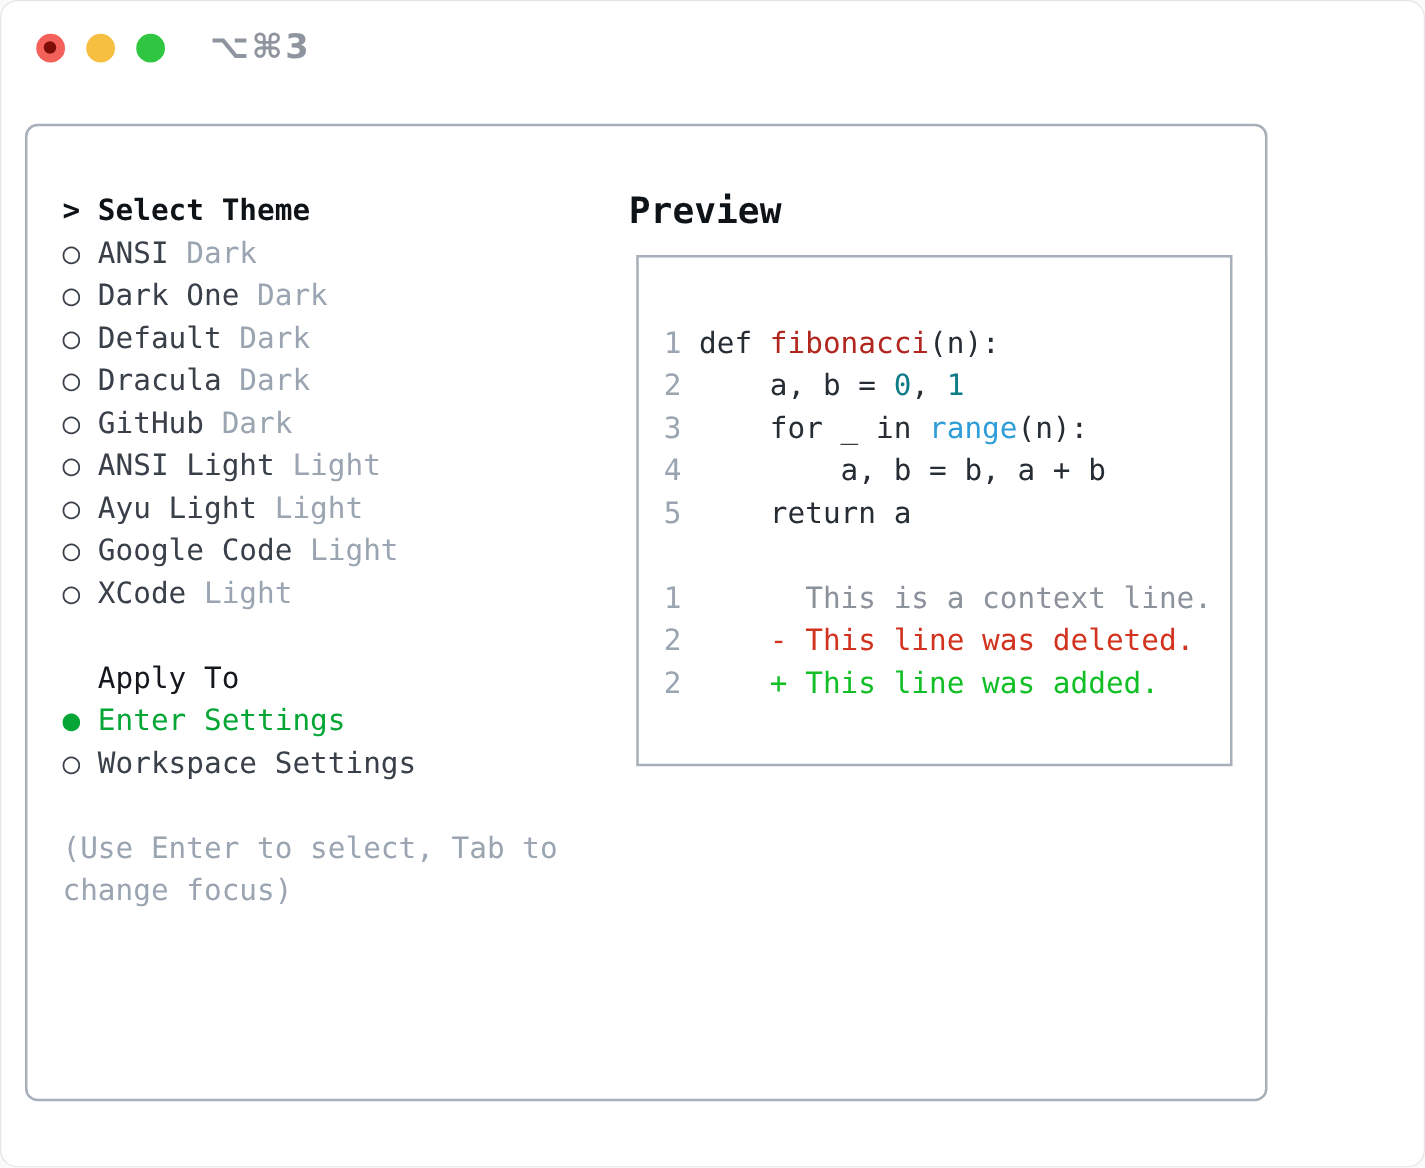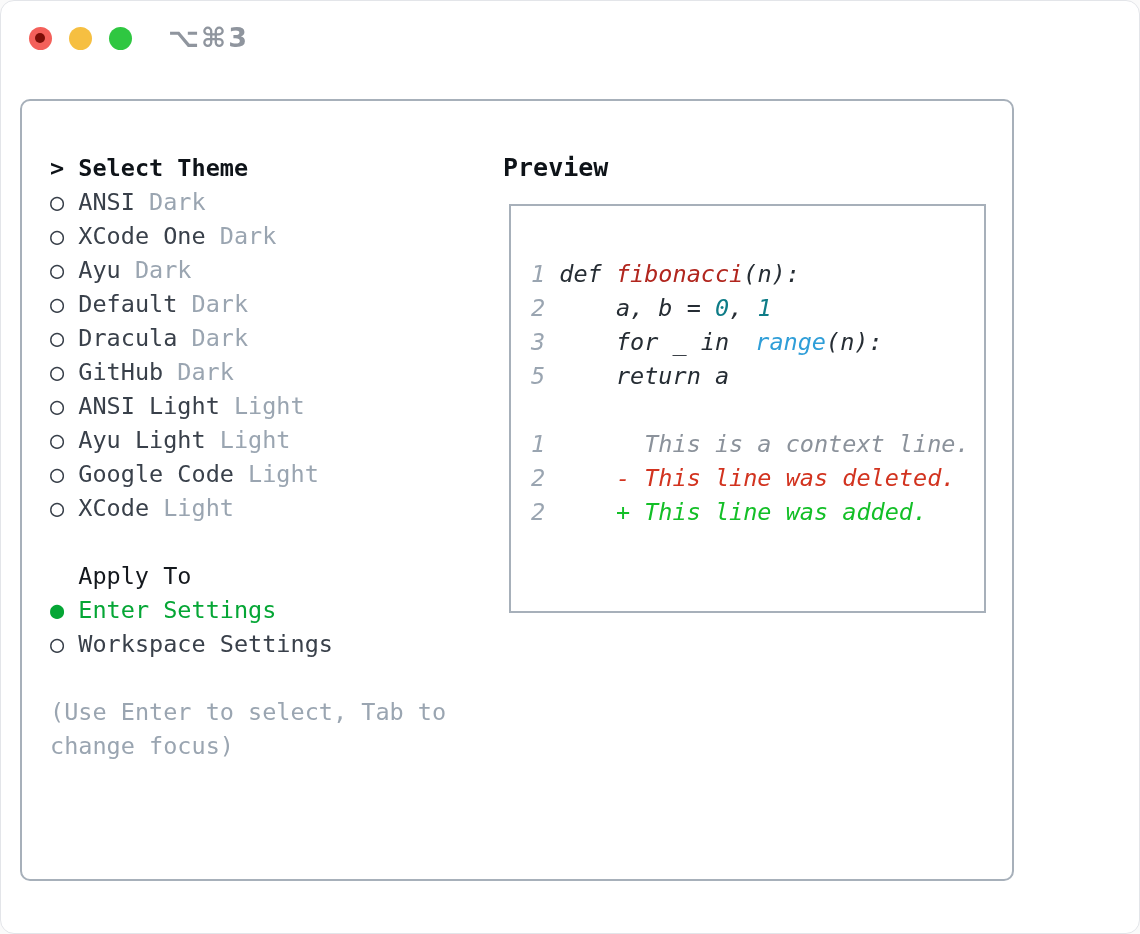--- a/index.html
+++ b/index.html
@@ -23,29 +23,29 @@
   .cursor{font-weight:700;color:var(--header_black,#0e1318);margin-right:1ch;}
   .hdr{font-weight:700;color:var(--header_black,#0e1318);}
   .apply-hdr{color:#14181d;padding-left:2ch;}
   .bullet{color:var(--item_dark,#39404a);margin-right:1ch;}
   .iname{color:var(--item_dark,#39404a);}
   .suffix{color:var(--muted_gray,#9aa5b1);margin-left:1ch;}
   .opt.selected .bullet,.opt.selected .iname{color:var(--selected_green,#05a635);}
   .footer-line{white-space:pre;height:34px;color:var(--muted_gray,#9aa5b1);}
 
   
-  .preview-header{position:absolute;left:481px;top:50px;font-size:25px;line-height:34px;font-weight:700;color:var(--header_black,#0e1318);white-space:pre;}
+  .preview-header{position:absolute;left:481px;top:50px;font-size:29px;line-height:34px;font-weight:700;color:var(--header_black,#0e1318);white-space:pre;}
   .preview-box{position:absolute;left:487px;top:103px;width:477px;height:409px;border:2px solid var(--border_gray,#a7b0ba);box-sizing:border-box;background:#ffffff;}
   .code{padding:51px 0 0 20px;font-size:23.5px;line-height:34px;}
-  .code-line{white-space:pre;height:34px;font-style:italic;}
+  .code-line{white-space:pre;height:34px;}
   .linenum{color:var(--muted_gray,#9aa5b1);margin-right:1ch;}
   .tok-plain{color:var(--code_plain,#262d34);}
   .tok-func{color:var(--func_red,#b1261e);}
   .tok-number{color:var(--number_teal,#0e7c87);}
-  .tok-builtin{color:var(--builtin_blue,#2f9ed8);margin-left:12px;}
+  .tok-builtin{color:var(--builtin_blue,#2f9ed8);}
   .tok-context{color:var(--context_gray,#8b929b);}
   .tok-deleted{color:var(--deleted_red,#d2331f);}
   .tok-added{color:var(--added_green,#13bf27);}
 </style>
 </head>
 <body>
 
 <div class="window">
 
   <span class="dot red">
@@ -54,22 +54,21 @@
   <span class="dot yellow"></span>
   <span class="dot green"></span>
   <span class="window-title">⌥⌘3</span>
 
   <div class="main-box">
 
     <div class="left-col">
         <div class="row"><span class="cursor">&gt;</span><span class="hdr">Select Theme</span></div>
         <div id="theme-list">
           <div class="row opt"><span class="bullet">○</span><span class="iname">ANSI</span><span class="suffix">Dark</span></div>
-          <div class="row opt"><span class="bullet">○</span><span class="iname">XCode One</span><span class="suffix">Dark</span></div>
-          <div class="row opt"><span class="bullet">○</span><span class="iname">Ayu</span><span class="suffix">Dark</span></div>
+          <div class="row opt"><span class="bullet">○</span><span class="iname">Dark One</span><span class="suffix">Dark</span></div>
           <div class="row opt"><span class="bullet">○</span><span class="iname">Default</span><span class="suffix">Dark</span></div>
           <div class="row opt"><span class="bullet">○</span><span class="iname">Dracula</span><span class="suffix">Dark</span></div>
           <div class="row opt"><span class="bullet">○</span><span class="iname">GitHub</span><span class="suffix">Dark</span></div>
           <div class="row opt"><span class="bullet">○</span><span class="iname">ANSI Light</span><span class="suffix">Light</span></div>
           <div class="row opt"><span class="bullet">○</span><span class="iname">Ayu Light</span><span class="suffix">Light</span></div>
           <div class="row opt"><span class="bullet">○</span><span class="iname">Google Code</span><span class="suffix">Light</span></div>
           <div class="row opt"><span class="bullet">○</span><span class="iname">XCode</span><span class="suffix">Light</span></div>
         </div>
         <div class="row blank"></div>
         <div class="row apply-hdr">Apply To</div>
@@ -81,20 +80,21 @@
         <div class="footer-line">(Use Enter to select, Tab to</div>
         <div class="footer-line">change focus)</div>
       </div>
 
     <div class="preview-header">Preview</div>
     <div class="preview-box">
         <div class="code" id="code">
           <div class="code-line"><span class="linenum">1</span><span class="tok-plain">def </span><span class="tok-func">fibonacci</span><span class="tok-plain">(n):</span></div>
           <div class="code-line"><span class="linenum">2</span><span class="tok-plain">    a, b = </span><span class="tok-number">0</span><span class="tok-plain">, </span><span class="tok-number">1</span></div>
           <div class="code-line"><span class="linenum">3</span><span class="tok-plain">    for _ in </span><span class="tok-builtin">range</span><span class="tok-plain">(n):</span></div>
+          <div class="code-line"><span class="linenum">4</span><span class="tok-plain">        a, b = b, a + b</span></div>
           <div class="code-line"><span class="linenum">5</span><span class="tok-plain">    return a</span></div>
           <div class="code-line"></div>
           <div class="code-line"><span class="linenum">1</span><span class="tok-context">      This is a context line.</span></div>
           <div class="code-line"><span class="linenum">2</span><span class="tok-deleted">    - This line was deleted.</span></div>
           <div class="code-line"><span class="linenum">2</span><span class="tok-added">    + This line was added.</span></div>
         </div>
       </div>
 
   </div>
 </div>

